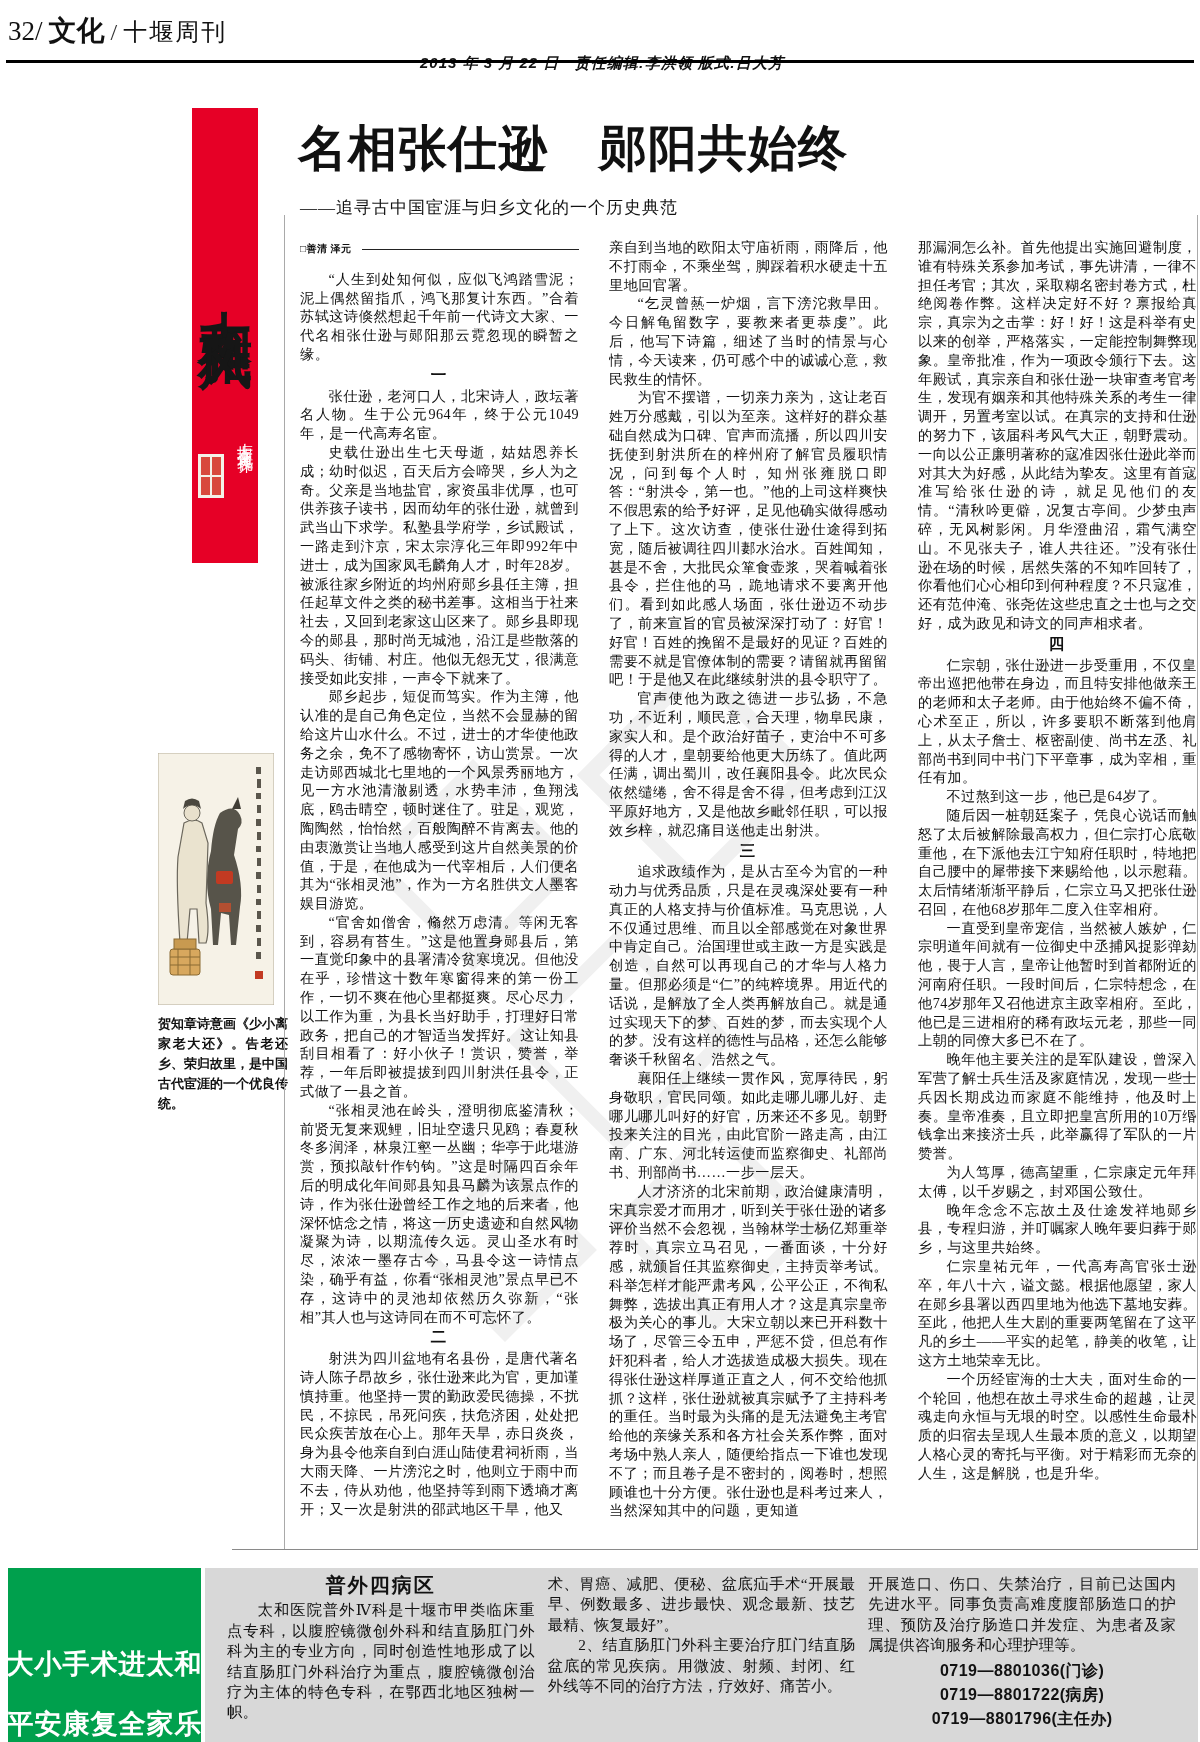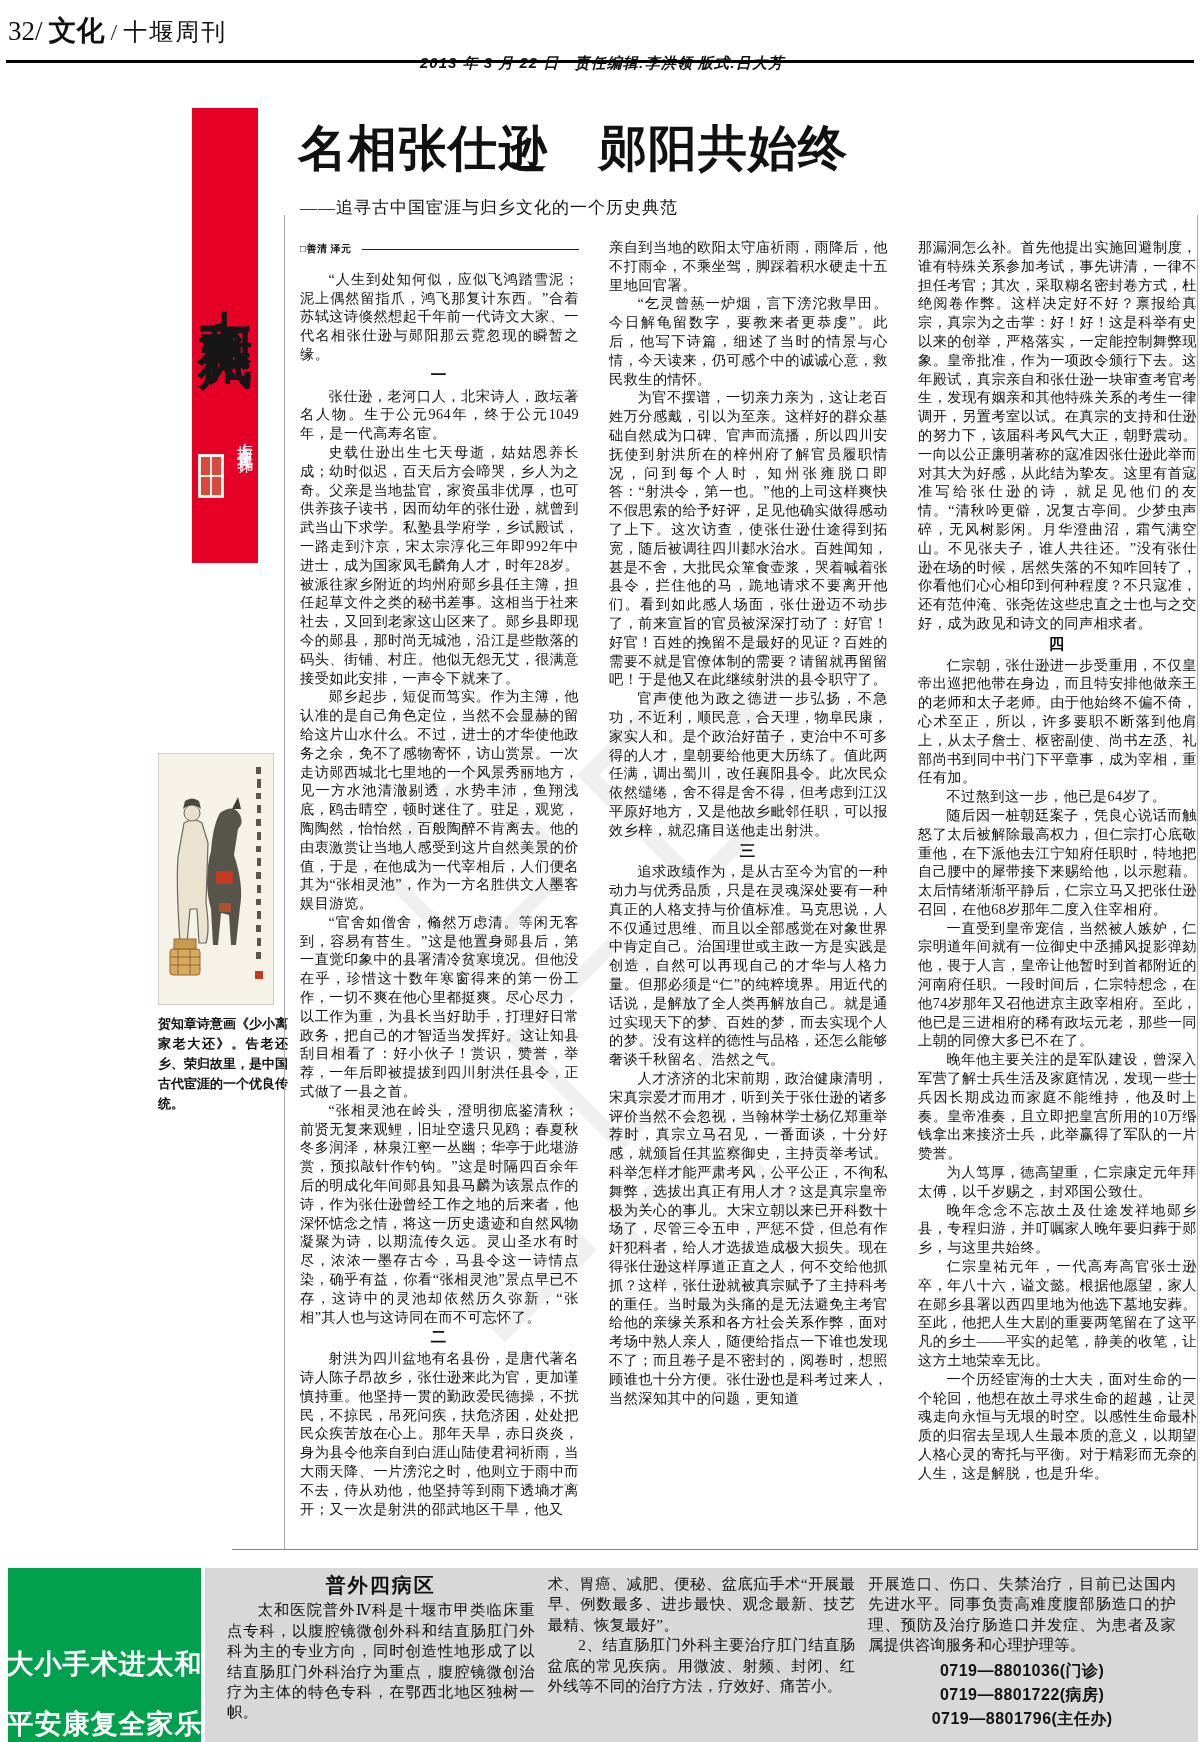--- a/index.html
+++ b/index.html
@@ -173,20 +173,21 @@
         <div data-interactable="false" class="h">二</div>
         <div data-interactable="false" class="p">射洪为四川盆地有名县份，是唐代著名诗人陈子昂故乡，张仕逊来此为官，更加谨慎持重。他坚持一贯的勤政爱民德操，不扰民，不掠民，吊死问疾，扶危济困，处处把民众疾苦放在心上。那年天旱，赤日炎炎，身为县令他亲自到白涯山陆使君祠祈雨，当大雨天降、一片滂沱之时，他则立于雨中而不去，侍从劝他，他坚持等到雨下透墒才离开；又一次是射洪的邵武地区干旱，他又</div>
       </div>
     <div class="col" data-interactable="false">
         <div data-interactable="false" class="pcont">亲自到当地的欧阳太守庙祈雨，雨降后，他不打雨伞，不乘坐驾，脚踩着积水硬走十五里地回官署。</div>
         <div data-interactable="false" class="p">“乞灵曾爇一炉烟，言下滂沱救旱田。今日解龟留数字，要教来者更恭虔”。此后，他写下诗篇，细述了当时的情景与心情，今天读来，仍可感个中的诚诚心意，救民救生的情怀。</div>
         <div data-interactable="false" class="p">为官不摆谱，一切亲力亲为，这让老百姓万分感戴，引以为至亲。这样好的群众基础自然成为口碑、官声而流播，所以四川安抚使到射洪所在的梓州府了解官员履职情况，问到每个人时，知州张雍脱口即答：“射洪令，第一也。”他的上司这样爽快不假思索的给予好评，足见他确实做得感动了上下。这次访查，使张仕逊仕途得到拓宽，随后被调往四川郪水治水。百姓闻知，甚是不舍，大批民众箪食壶浆，哭着喊着张县令，拦住他的马，跪地请求不要离开他们。看到如此感人场面，张仕逊迈不动步了，前来宣旨的官员被深深打动了：好官！好官！百姓的挽留不是最好的见证？百姓的需要不就是官僚体制的需要？请留就再留留吧！于是他又在此继续射洪的县令职守了。</div>
         <div data-interactable="false" class="p">官声使他为政之德进一步弘扬，不急功，不近利，顺民意，合天理，物阜民康，家实人和。是个政治好苗子，吏治中不可多得的人才，皇朝要给他更大历练了。值此两任满，调出蜀川，改任襄阳县令。此次民众依然缱绻，舍不得是舍不得，但考虑到江汉平原好地方，又是他故乡毗邻任职，可以报效乡梓，就忍痛目送他走出射洪。</div>
         <div data-interactable="false" class="h">三</div>
         <div data-interactable="false" class="p">追求政绩作为，是从古至今为官的一种动力与优秀品质，只是在灵魂深处要有一种真正的人格支持与价值标准。马克思说，人不仅通过思维、而且以全部感觉在对象世界中肯定自己。治国理世或主政一方是实践是创造，自然可以再现自己的才华与人格力量。但那必须是“仁”的纯粹境界。用近代的话说，是解放了全人类再解放自己。就是通过实现天下的梦、百姓的梦，而去实现个人的梦。没有这样的德性与品格，还怎么能够奢谈千秋留名、浩然之气。</div>
+        <div data-interactable="false" class="p">襄阳任上继续一贯作风，宽厚待民，躬身敬职，官民同颂。如此走哪儿哪儿好、走哪儿哪儿叫好的好官，历来还不多见。朝野投来关注的目光，由此官阶一路走高，由江南、广东、河北转运使而监察御史、礼部尚书、刑部尚书……一步一层天。</div>
         <div data-interactable="false" class="p">人才济济的北宋前期，政治健康清明，宋真宗爱才而用才，听到关于张仕逊的诸多评价当然不会忽视，当翰林学士杨亿郑重举荐时，真宗立马召见，一番面谈，十分好感，就颁旨任其监察御史，主持贡举考试。科举怎样才能严肃考风，公平公正，不徇私舞弊，选拔出真正有用人才？这是真宗皇帝极为关心的事儿。大宋立朝以来已开科数十场了，尽管三令五申，严惩不贷，但总有作奸犯科者，给人才选拔造成极大损失。现在得张仕逊这样厚道正直之人，何不交给他抓抓？这样，张仕逊就被真宗赋予了主持科考的重任。当时最为头痛的是无法避免主考官给他的亲缘关系和各方社会关系作弊，面对考场中熟人亲人，随便给指点一下谁也发现不了；而且卷子是不密封的，阅卷时，想照顾谁也十分方便。张仕逊也是科考过来人，当然深知其中的问题，更知道</div>
       </div>
     <div class="col" data-interactable="false">
         <div data-interactable="false" class="pcont">那漏洞怎么补。首先他提出实施回避制度，谁有特殊关系参加考试，事先讲清，一律不担任考官；其次，采取糊名密封卷方式，杜绝阅卷作弊。这样决定好不好？禀报给真宗，真宗为之击掌：好！好！这是科举有史以来的创举，严格落实，一定能控制舞弊现象。皇帝批准，作为一项政令颁行下去。这年殿试，真宗亲自和张仕逊一块审查考官考生，发现有姻亲和其他特殊关系的考生一律调开，另置考室以试。在真宗的支持和仕逊的努力下，该届科考风气大正，朝野震动。一向以公正廉明著称的寇准因张仕逊此举而对其大为好感，从此结为挚友。这里有首寇准写给张仕逊的诗，就足见他们的友情。“清秋吟更僻，况复古亭间。少梦虫声碎，无风树影闲。月华澄曲沼，霜气满空山。不见张夫子，谁人共往还。”没有张仕逊在场的时候，居然失落的不知咋回转了，你看他们心心相印到何种程度？不只寇准，还有范仲淹、张尧佐这些忠直之士也与之交好，成为政见和诗文的同声相求者。</div>
         <div data-interactable="false" class="h">四</div>
         <div data-interactable="false" class="p">仁宗朝，张仕逊进一步受重用，不仅皇帝出巡把他带在身边，而且特安排他做亲王的老师和太子老师。由于他始终不偏不倚，心术至正，所以，许多要职不断落到他肩上，从太子詹士、枢密副使、尚书左丞、礼部尚书到同中书门下平章事，成为宰相，重任有加。</div>
         <div data-interactable="false" class="p">不过熬到这一步，他已是64岁了。</div>
         <div data-interactable="false" class="p">随后因一桩朝廷案子，凭良心说话而触怒了太后被解除最高权力，但仁宗打心底敬重他，在下派他去江宁知府任职时，特地把自己腰中的犀带接下来赐给他，以示慰藉。太后情绪渐渐平静后，仁宗立马又把张仕逊召回，在他68岁那年二度入住宰相府。</div>
         <div data-interactable="false" class="p">一直受到皇帝宠信，当然被人嫉妒，仁宗明道年间就有一位御史中丞捕风捉影弹劾他，畏于人言，皇帝让他暂时到首都附近的河南府任职。一段时间后，仁宗特想念，在他74岁那年又召他进京主政宰相府。至此，他已是三进相府的稀有政坛元老，那些一同上朝的同僚大多已不在了。</div>
         <div data-interactable="false" class="p">晚年他主要关注的是军队建设，曾深入军营了解士兵生活及家庭情况，发现一些士兵因长期戍边而家庭不能维持，他及时上奏。皇帝准奏，且立即把皇宫所用的10万缗钱拿出来接济士兵，此举赢得了军队的一片赞誉。</div>

